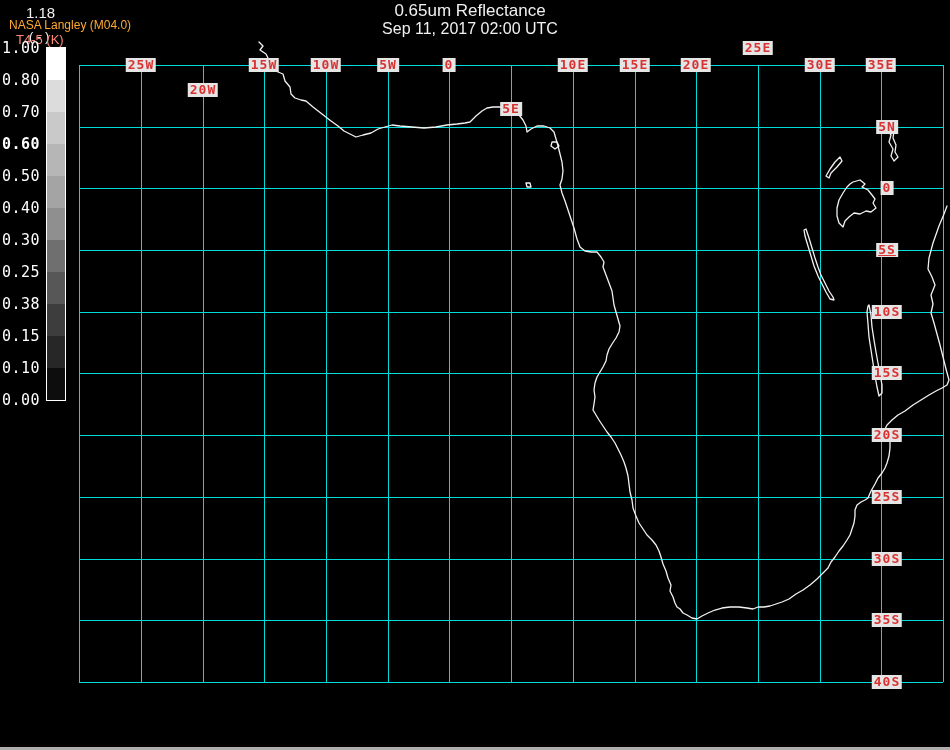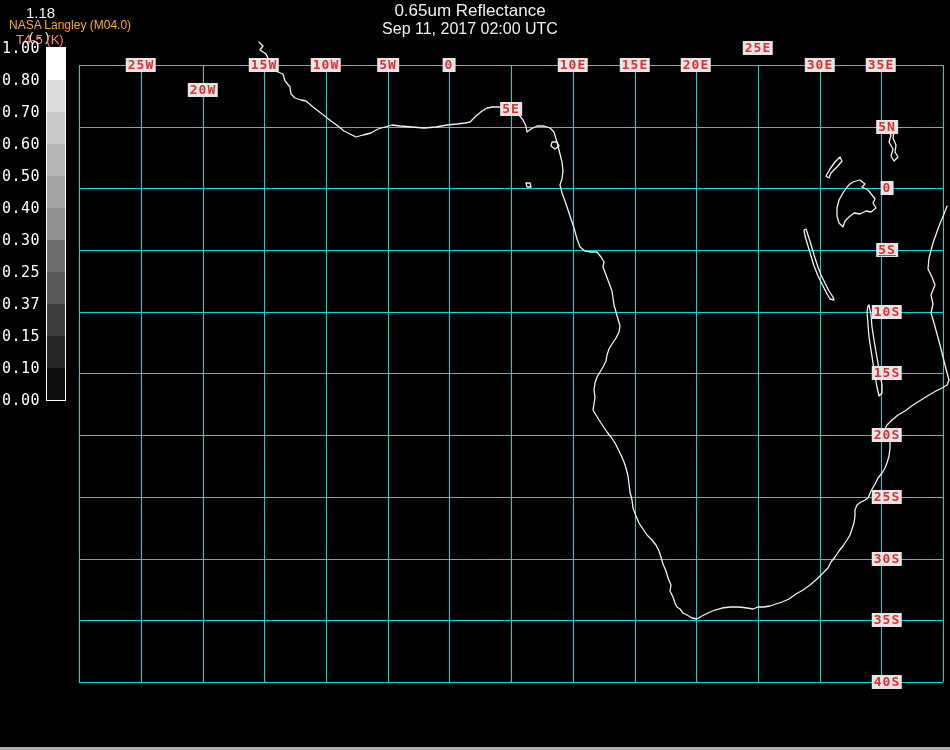--- a/index.html
+++ b/index.html
@@ -62,26 +62,26 @@
       <div class="cb-seg" style="background: rgb(111, 111, 111);"></div>
       <div class="cb-seg" style="background: rgb(87, 87, 87);"></div>
       <div class="cb-seg" style="background: rgb(61, 61, 61);"></div>
       <div class="cb-seg" style="background: rgb(39, 39, 39);"></div>
       <div class="cb-seg" style="background: rgb(13, 13, 13);"></div>
     </div>
   <div id="cb-ticks">
       <div class="cb-tick" style="top: 48px;">1.00</div>
       <div class="cb-tick" style="top: 80px;">0.80</div>
       <div class="cb-tick" style="top: 112px;">0.70</div>
-      <div class="cb-tick" style="top: 144px;">0.60</div>
+      <div class="cb-tick" style="top: 144px; font-weight: bold;">0.60</div>
       <div class="cb-tick" style="top: 176px;">0.50</div>
       <div class="cb-tick" style="top: 208px;">0.40</div>
       <div class="cb-tick" style="top: 240px;">0.30</div>
       <div class="cb-tick" style="top: 272px;">0.25</div>
-      <div class="cb-tick" style="top: 304px;">0.37</div>
+      <div class="cb-tick" style="top: 304px;">0.38</div>
       <div class="cb-tick" style="top: 336px;">0.15</div>
       <div class="cb-tick" style="top: 368px;">0.10</div>
       <div class="cb-tick" style="top: 400px;">0.00</div>
     </div>
 
   <svg class="map-svg" id="map-svg" width="950" height="750" viewBox="0 0 950 750">
       <line x1="79" y1="65" x2="79" y2="682" class="grid"></line>
       <line x1="141" y1="65" x2="141" y2="682" class="grid"></line>
       <line x1="203" y1="65" x2="203" y2="682" class="grid"></line>
       <line x1="264" y1="65" x2="264" y2="682" class="grid"></line>

